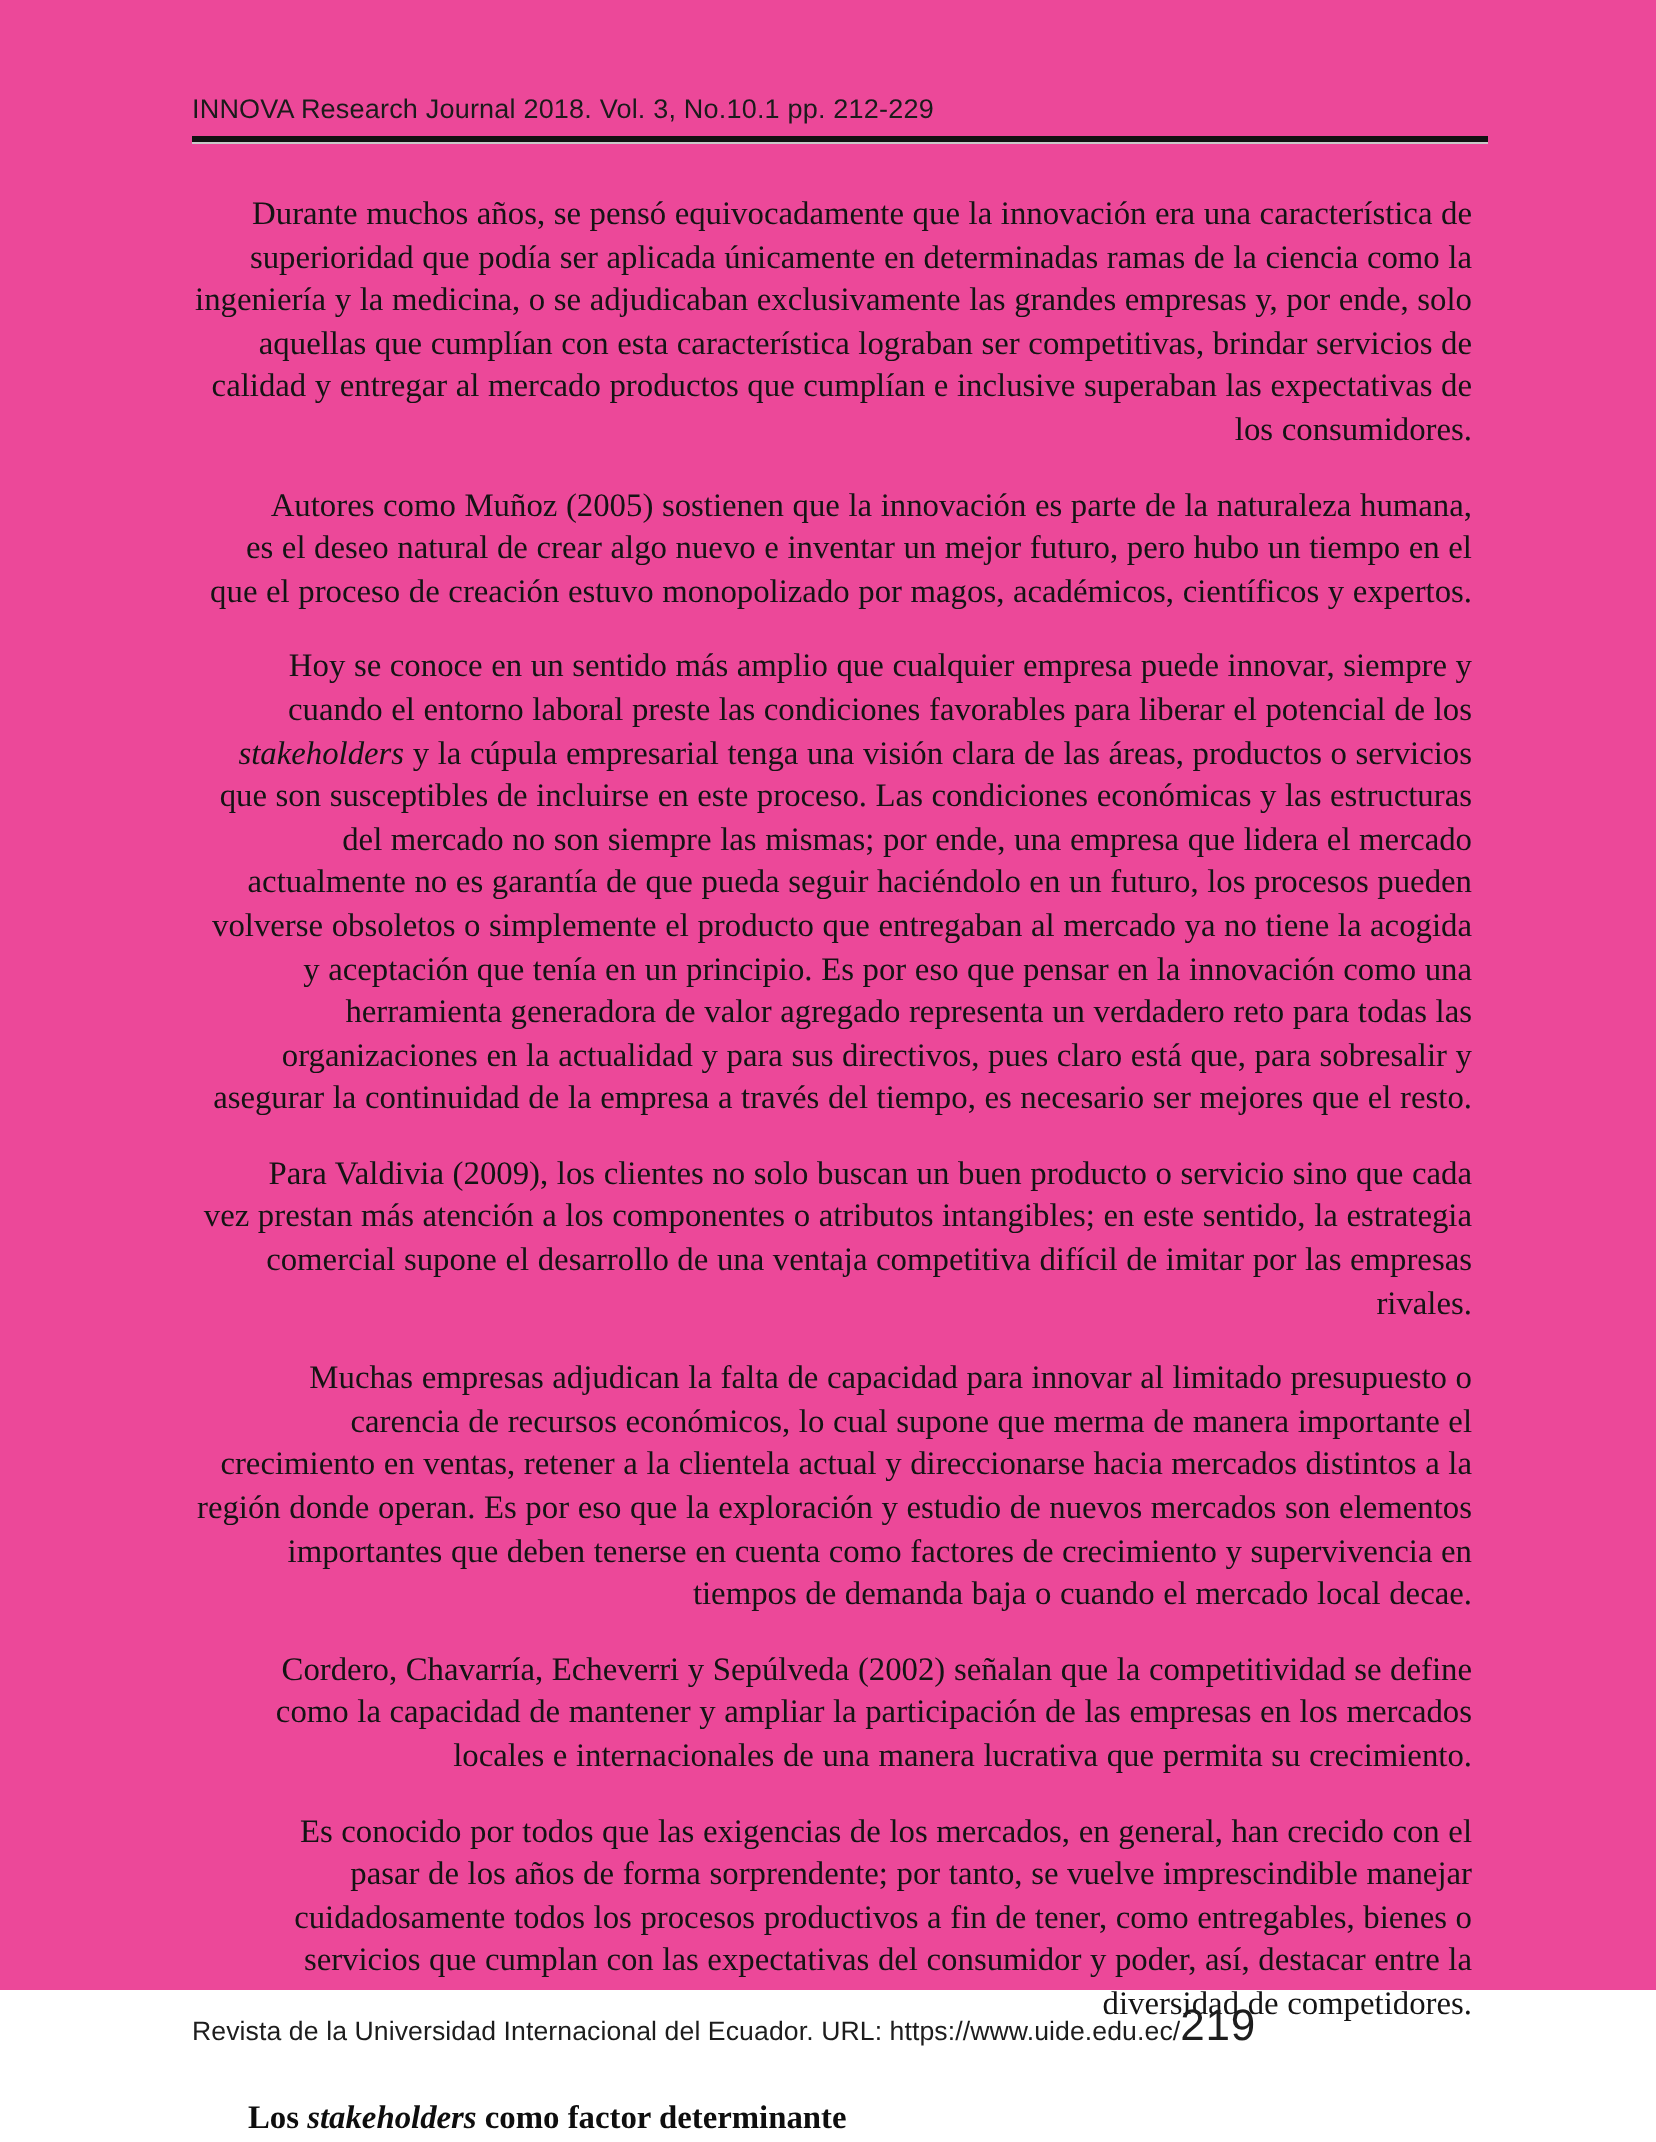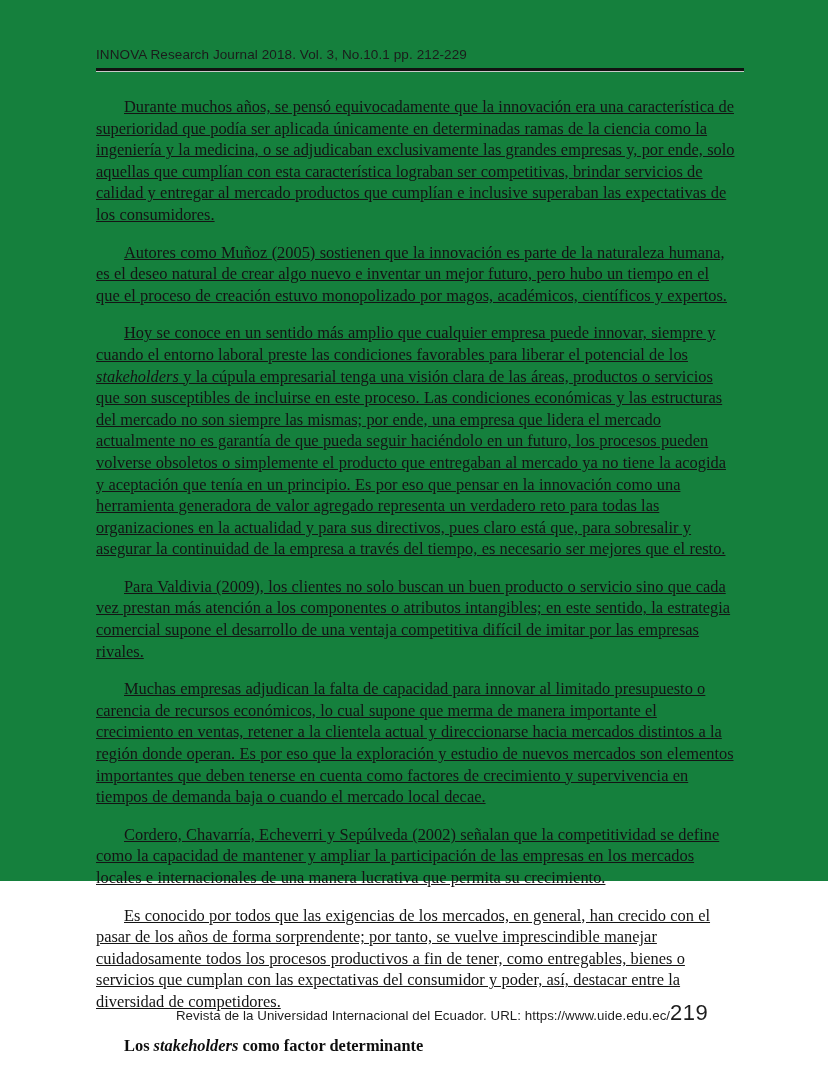--- a/index.html
+++ b/index.html
@@ -13,22 +13,22 @@
     position: relative;
     font-family: "Liberation Serif", "DejaVu Serif", serif;
     color: #131313;
     overflow: hidden;
   }
 
   .page {
     position: absolute;
     left: 0; top: 0;
     width: 828px;
-    height: 881px;
-    background: #15803d;
+    height: 995px;
+    background: #ec4899;
   }
 
   
   .running-head {
     position: absolute;
     left: 96px;
     top: 46px;
     width: 648px;
   }
   .running-head-text {
@@ -55,55 +55,53 @@
   .body-block {
     position: absolute;
     left: 96px;
     top: 96px;
     width: 640px;
   }
   .para {
     margin: 0 0 16px 0;
     font-size: 16.4px;
     line-height: 21.6px;
-    text-align: left;
+    text-align: right;
     text-indent: 28px;
     color: #141414;
     word-spacing: 0.2px;
-    text-decoration: underline;
   }
   .para:last-child { margin-bottom: 0; }
 
   .para i, .para em {
     font-style: italic;
   }
 
   .section-heading {
-    margin: 22px 0 0 0;
+    margin: 35px 0 0 0;
     text-indent: 28px;
     font-size: 16.4px;
     line-height: 21.6px;
     font-weight: bold;
     color: #0e0e0e;
   }
   .section-heading i {
     font-style: italic;
     font-weight: bold;
   }
 
   
   .footer {
     position: absolute;
     left: 96px;
     top: 1000px;
     width: 648px;
     display: flex;
     align-items: baseline;
-    justify-content: center;
-    margin-left: 36px;
+    justify-content: flex-start;
   }
   .footer-text {
     font-family: "Liberation Sans", "DejaVu Sans", sans-serif;
     font-size: 13.3px;
     color: #1d1d1d;
     letter-spacing: 0.05px;
     white-space: nowrap;
   }
   .footer-page {
     font-family: "Liberation Sans", "DejaVu Sans", sans-serif;

